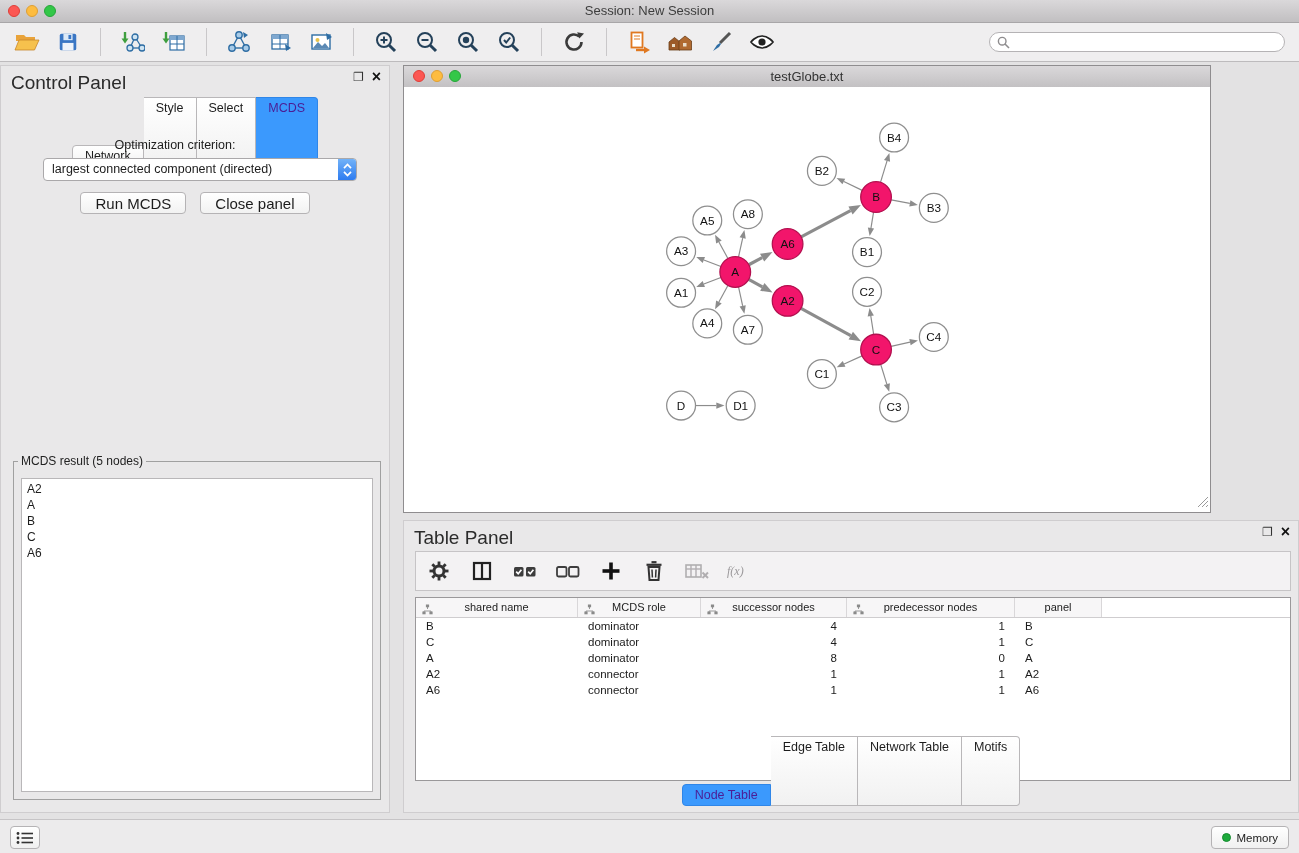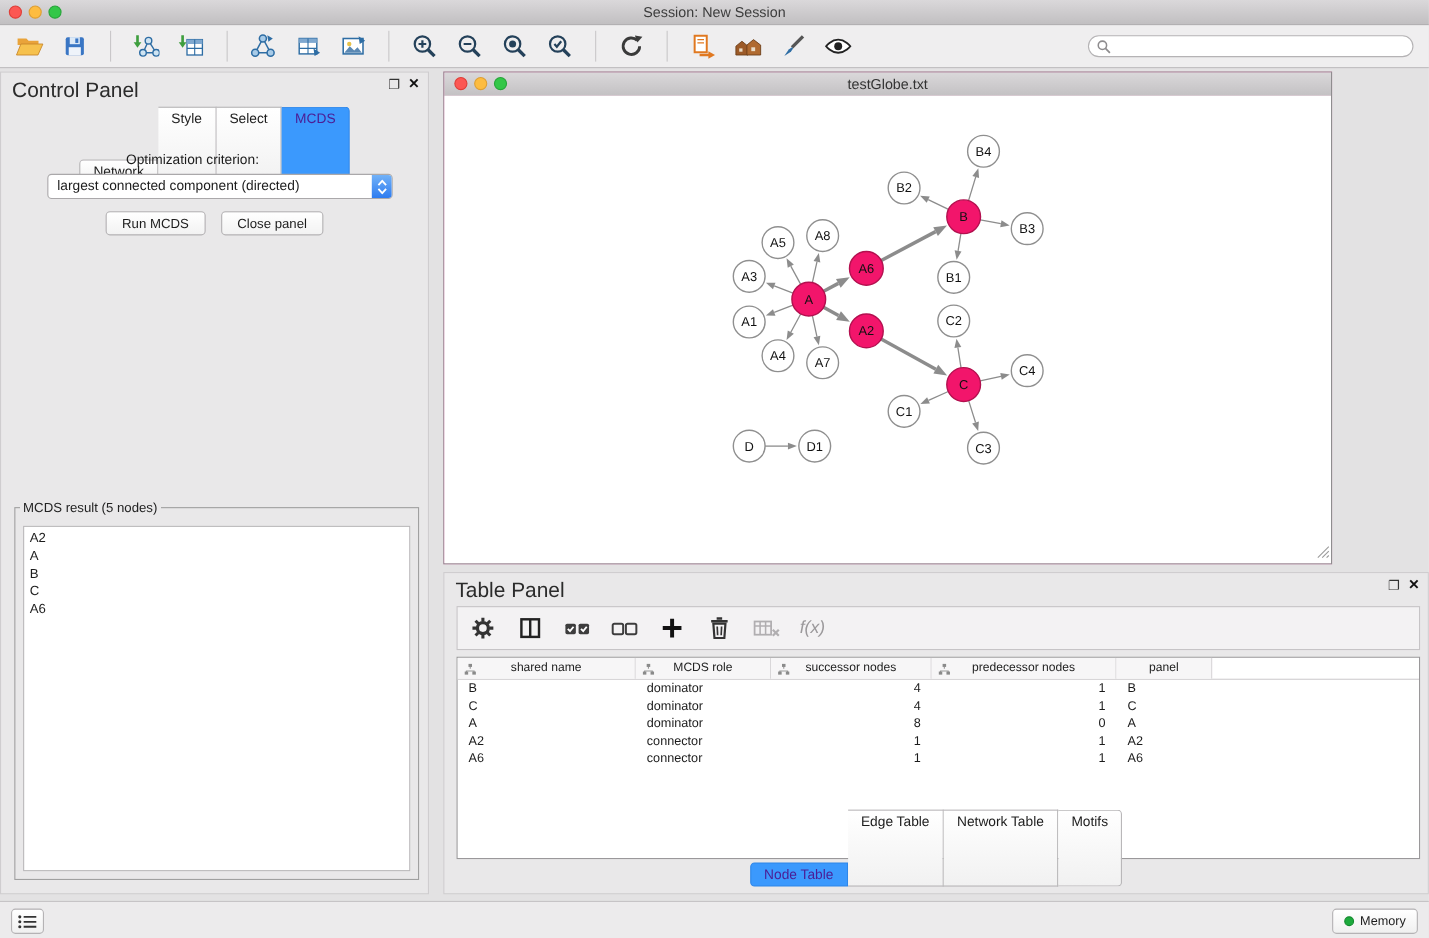--- a/index.html
+++ b/index.html
@@ -36,40 +36,40 @@
   .cp-tabs{position:absolute;top:31px;left:0;right:0;display:flex;justify-content:center;}
   .seg{display:inline-flex;}
   .seg .tab{background:linear-gradient(#ffffff,#f1f1f1);border:1px solid #b9b7b9;border-left:none;padding:3px 12px;font-size:12.5px;color:#1c1c1c;cursor:default;}
   .seg .tab:first-child{border-left:1px solid #b9b7b9;border-radius:4px 0 0 4px;margin-top:48px;}
   .seg .tab:last-child{border-radius:0 4px 4px 0;}
   .seg .tab.active{background:#3b99fd;border-color:#2f86e8;color:#4c1d95;}
   .opt-label{position:absolute;top:72px;left:0;right:40px;text-align:center;font-size:12.5px;}
   .dropdown{position:absolute;top:92px;left:42px;width:314px;height:23px;background:#fff;border:1px solid #aaa8aa;border-radius:4px;box-sizing:border-box;font-size:12.5px;line-height:21px;padding-left:8px;cursor:default;}
   .dd-stepper{position:absolute;right:0px;top:0px;bottom:0px;width:18px;background:linear-gradient(#72b2f8,#2e7cf0);border-radius:0 3px 3px 0;display:flex;align-items:center;justify-content:center;}
   .btn-row{position:absolute;top:126px;left:0;right:0;display:flex;justify-content:center;gap:14px;}
-  .btn{background:linear-gradient(#ffffff,#f2f2f2);border:1px solid #b5b3b5;border-radius:4px;height:22px;padding:0 14px;font-size:12px;font-family:"Liberation Sans",sans-serif;color:#1c1c1c;cursor:default;}
+  .btn{background:linear-gradient(#ffffff,#f2f2f2);border:1px solid #b5b3b5;border-radius:4px;height:22px;padding:0 14px;font-size:15px;font-family:"Liberation Sans",sans-serif;color:#1c1c1c;cursor:default;}
   .result-box{position:absolute;left:12px;right:8px;top:388px;bottom:12px;border:1px solid #a0a0a0;background:#e9e8e9;margin:0;padding:0;}
   .result-box legend{font-size:12px;color:#222;padding:0 3px;margin-left:4px;}
   .result-list{position:absolute;left:7px;right:7px;top:10px;bottom:7px;background:#fff;border:1px solid #b9b7b9;overflow:auto;padding-top:2px;}
   .result-item{font-size:12px;line-height:16px;padding-left:5px;}
 
   
   .network-window{position:absolute;left:403px;top:65px;width:808px;height:448px;background:#f9a8d4;border:1px solid #8f8d8f;box-sizing:border-box;}
   .nw-titlebar{position:relative;height:21px;background:linear-gradient(#dad8da,#c3c1c3);border-bottom:1px solid #a8a6a8;}
   .nw-titlebar .title{position:absolute;left:0;right:0;top:3px;text-align:center;font-size:13px;color:#333;}
   .nw-titlebar .tl.red{left:9px}.nw-titlebar .tl.yellow{left:27px}.nw-titlebar .tl.green{left:45px}
   .nw-titlebar .tl{top:4px;}
   .nw-content{position:absolute;left:0;top:21px;right:0;bottom:0;background:#fff;overflow:hidden;}
   .nw-content svg{width:100%;height:100%;}
   .resize-grip{position:absolute;right:1px;bottom:1px;}
 
   
   .table-panel{position:absolute;left:403px;top:520px;width:896px;height:293px;background:#e9e8e9;border:1px solid #cfcdcf;box-sizing:border-box;}
   .tp-toolbar{position:absolute;left:11px;right:7px;top:30px;height:40px;background:#f3f2f3;border:1px solid #c6c4c6;display:flex;align-items:center;gap:17px;padding:0 10px;box-sizing:border-box;}
-  .fx-label{font-size:16px;font-style:italic;color:#9b999b;font-family:Liberation Sans, sans-serif;}
+  .fx-label{font-size:12px;font-style:italic;color:#9b999b;font-family:Liberation Serif, serif;}
   .ttable{position:absolute;left:11px;right:7px;top:76px;bottom:31px;background:#fff;border:1px solid #9a989a;overflow:hidden;}
   .thead{display:flex;height:19px;border-bottom:1px solid #cfcdcf;background:#fff;}
   .th{position:relative;background:#f7f6f7;border-right:1px solid #d9d7d9;font-size:11px;color:#222;text-align:center;line-height:19px;box-sizing:border-box;}
   .th .sort-ic{position:absolute;left:6px;top:4px;}
   .c0{width:162px}.c1{width:123px}.c2{width:146px}.c3{width:168px}.c4{width:87px}
   .trow{display:flex;height:16px;align-items:center;}
   .tcell{font-size:11.5px;box-sizing:border-box;padding-left:10px;overflow:hidden;white-space:nowrap;}
   .tcell.c2,.tcell.c3{text-align:right;padding-left:0;padding-right:10px;}
   .tp-tabs{position:absolute;left:0;right:0;bottom:6px;display:flex;justify-content:center;}
 

